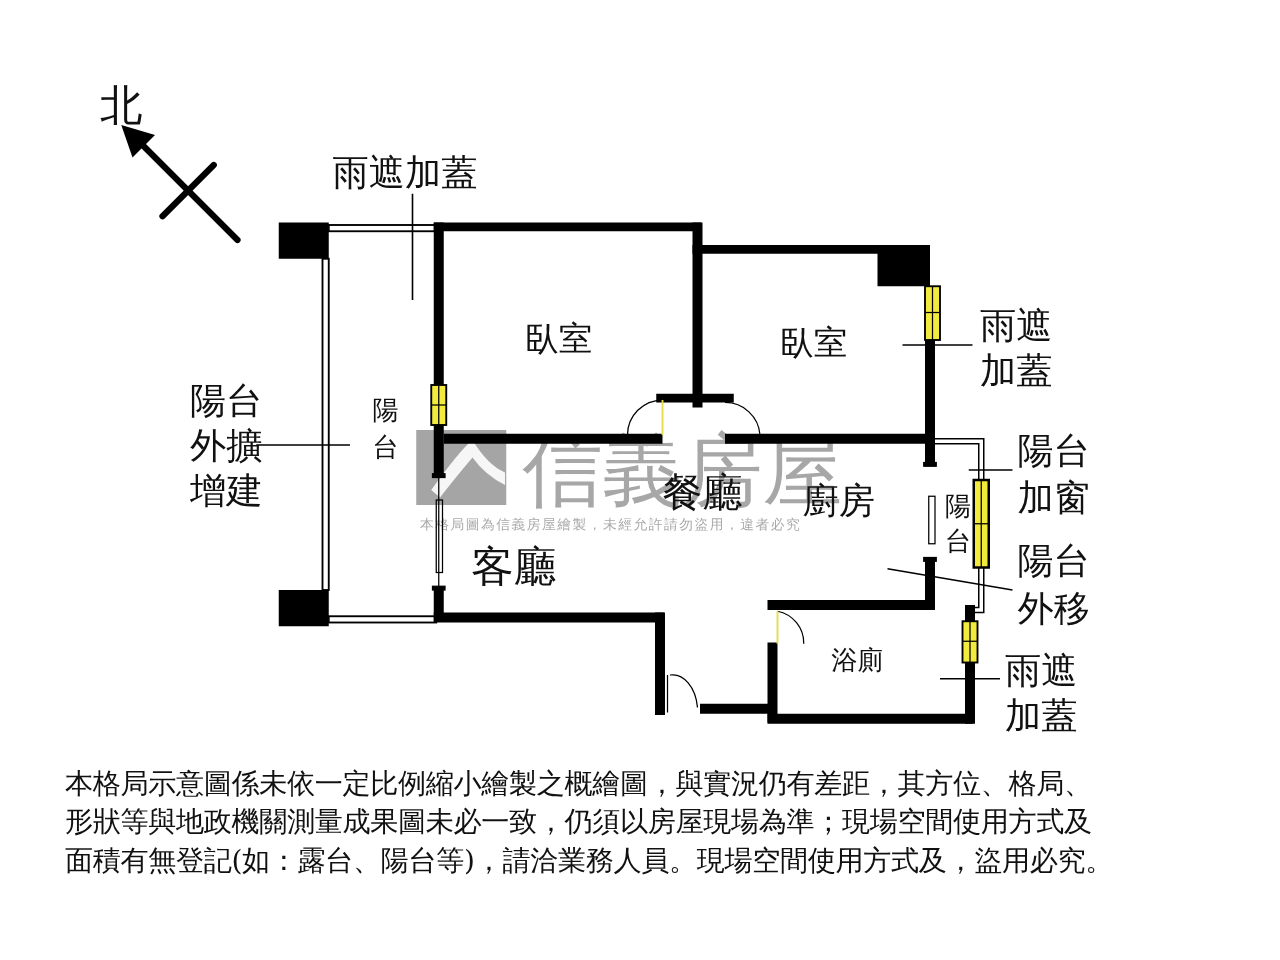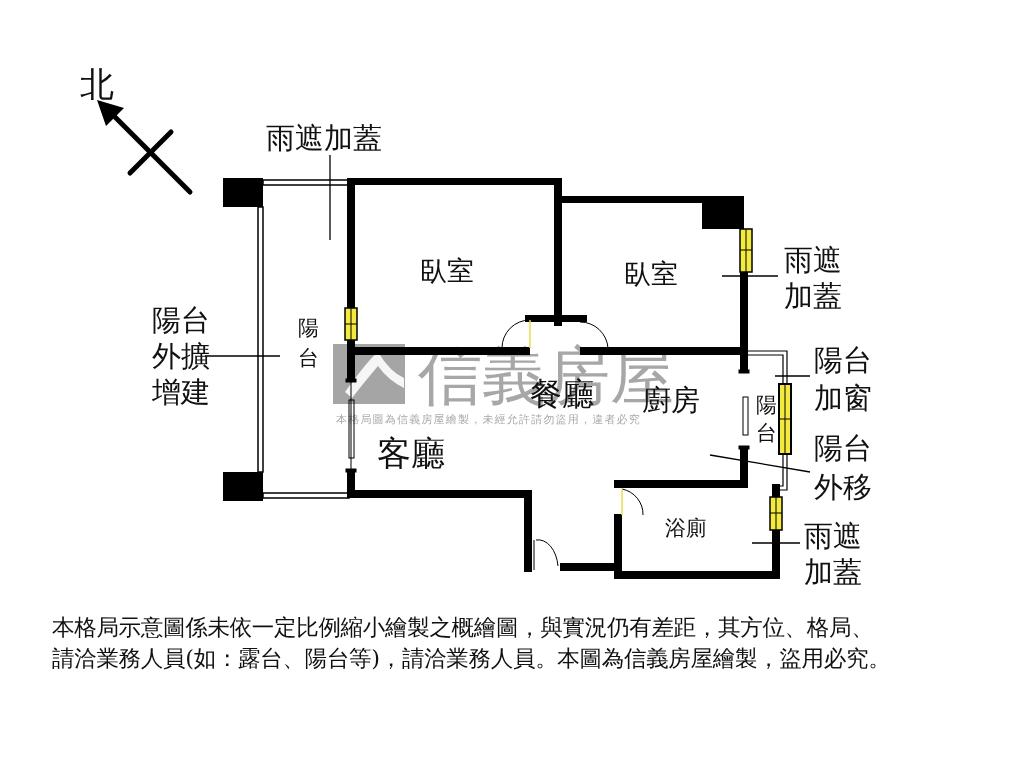--- a/index.html
+++ b/index.html
@@ -156,14 +156,15 @@
     <text class="lbl" x="814" y="408" font-size="29">加窗</text>
     <text class="lbl" x="814" y="458" font-size="29">陽台</text>
     <text class="lbl" x="814" y="497" font-size="29">外移</text>
     <text class="lbl" x="804" y="546" font-size="29">雨遮</text>
     <text class="lbl" x="804" y="582" font-size="29">加蓋</text>
   </g>
 </svg>
 
 <div class="disclaimer">
   <div>本格局示意圖係未依一定比例縮小繪製之概繪圖，與實況仍有差距，其方位、格局、</div>
-  <div>請洽業務人員(如：露台、陽台等)，請洽業務人員。本圖為信義房屋繪製，盜用必究。</div>
+  <div>形狀等與地政機關測量成果圖未必一致，仍須以房屋現場為準；現場空間使用方式及</div>
+  <div>面積有無登記(如：露台、陽台等)，請洽業務人員。現場空間使用方式及，盜用必究。</div>
 </div>
 
 </body></html>

